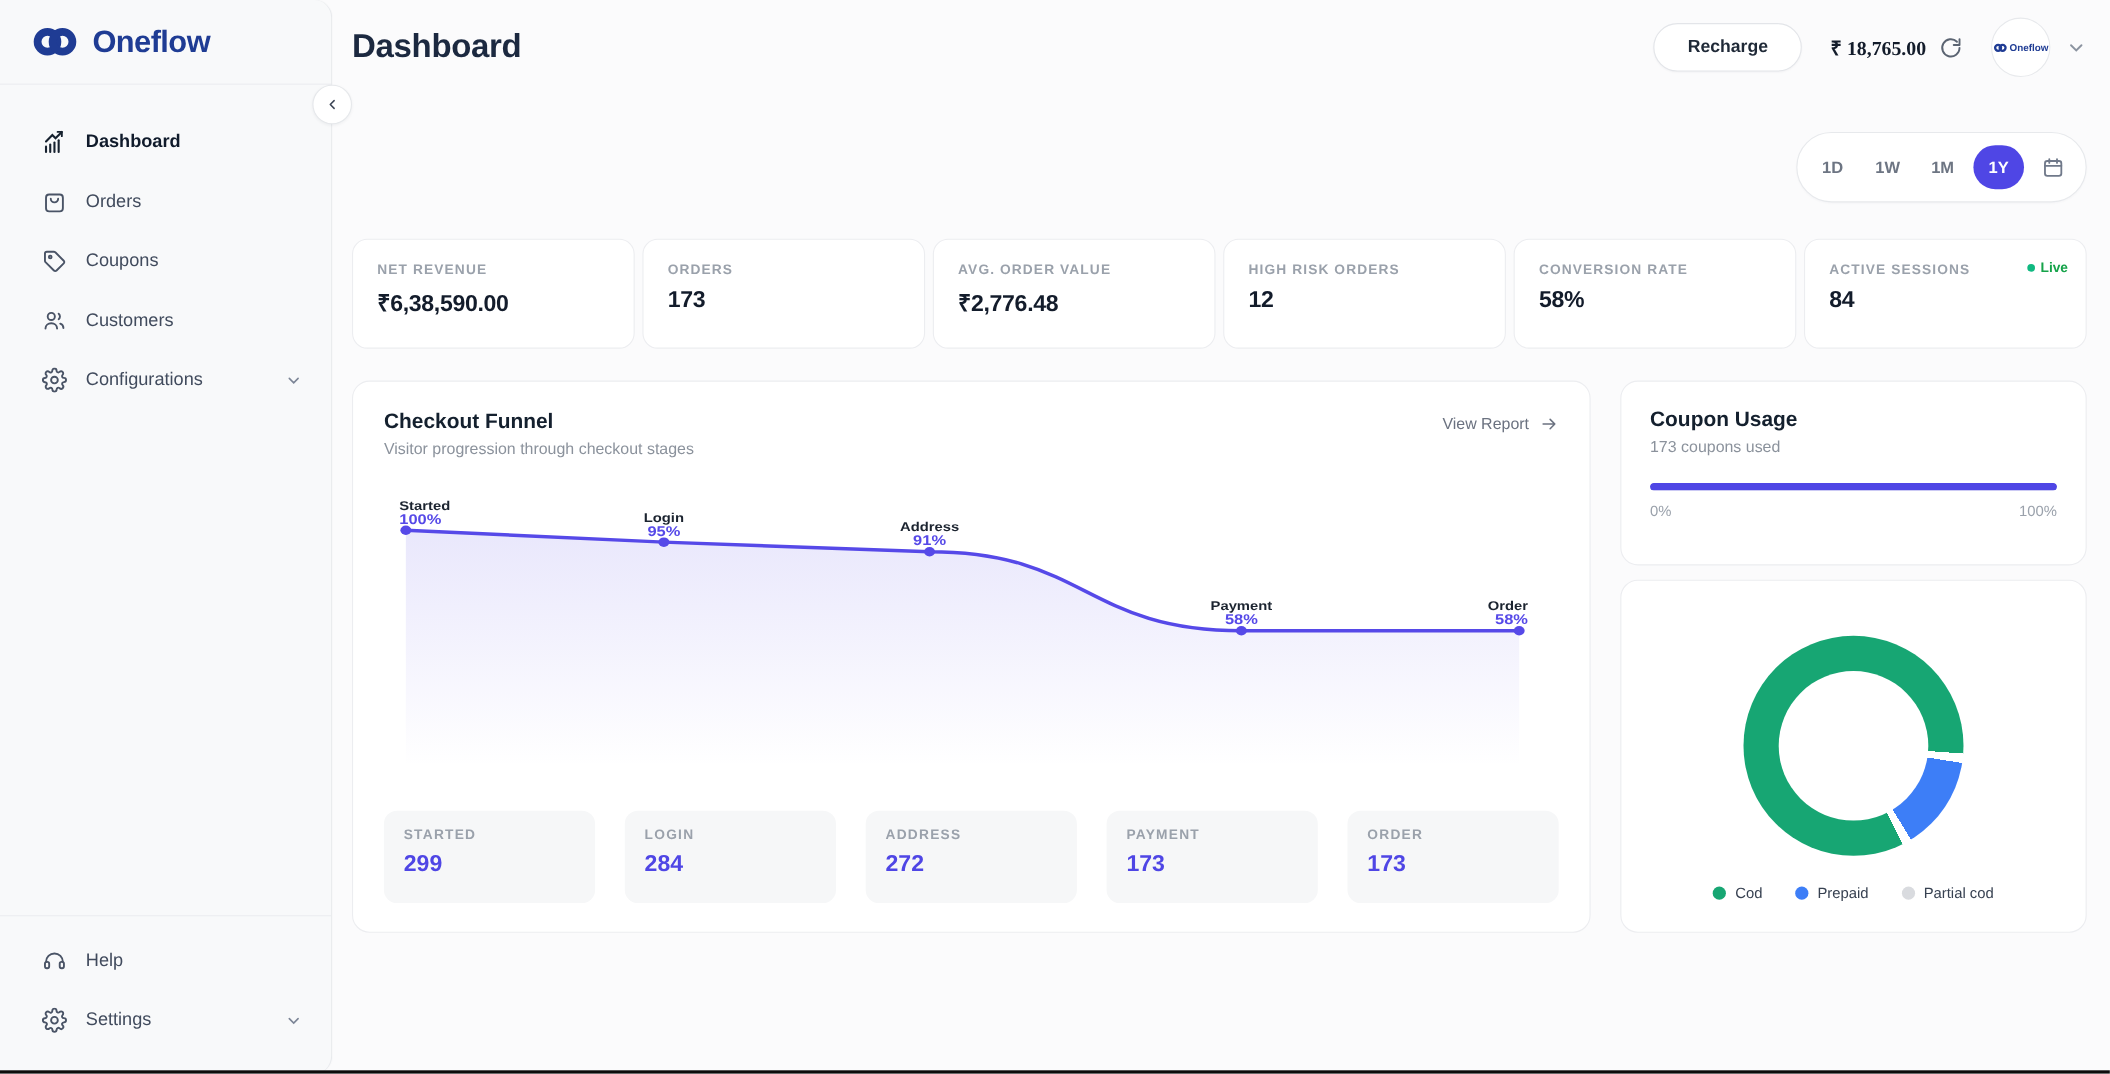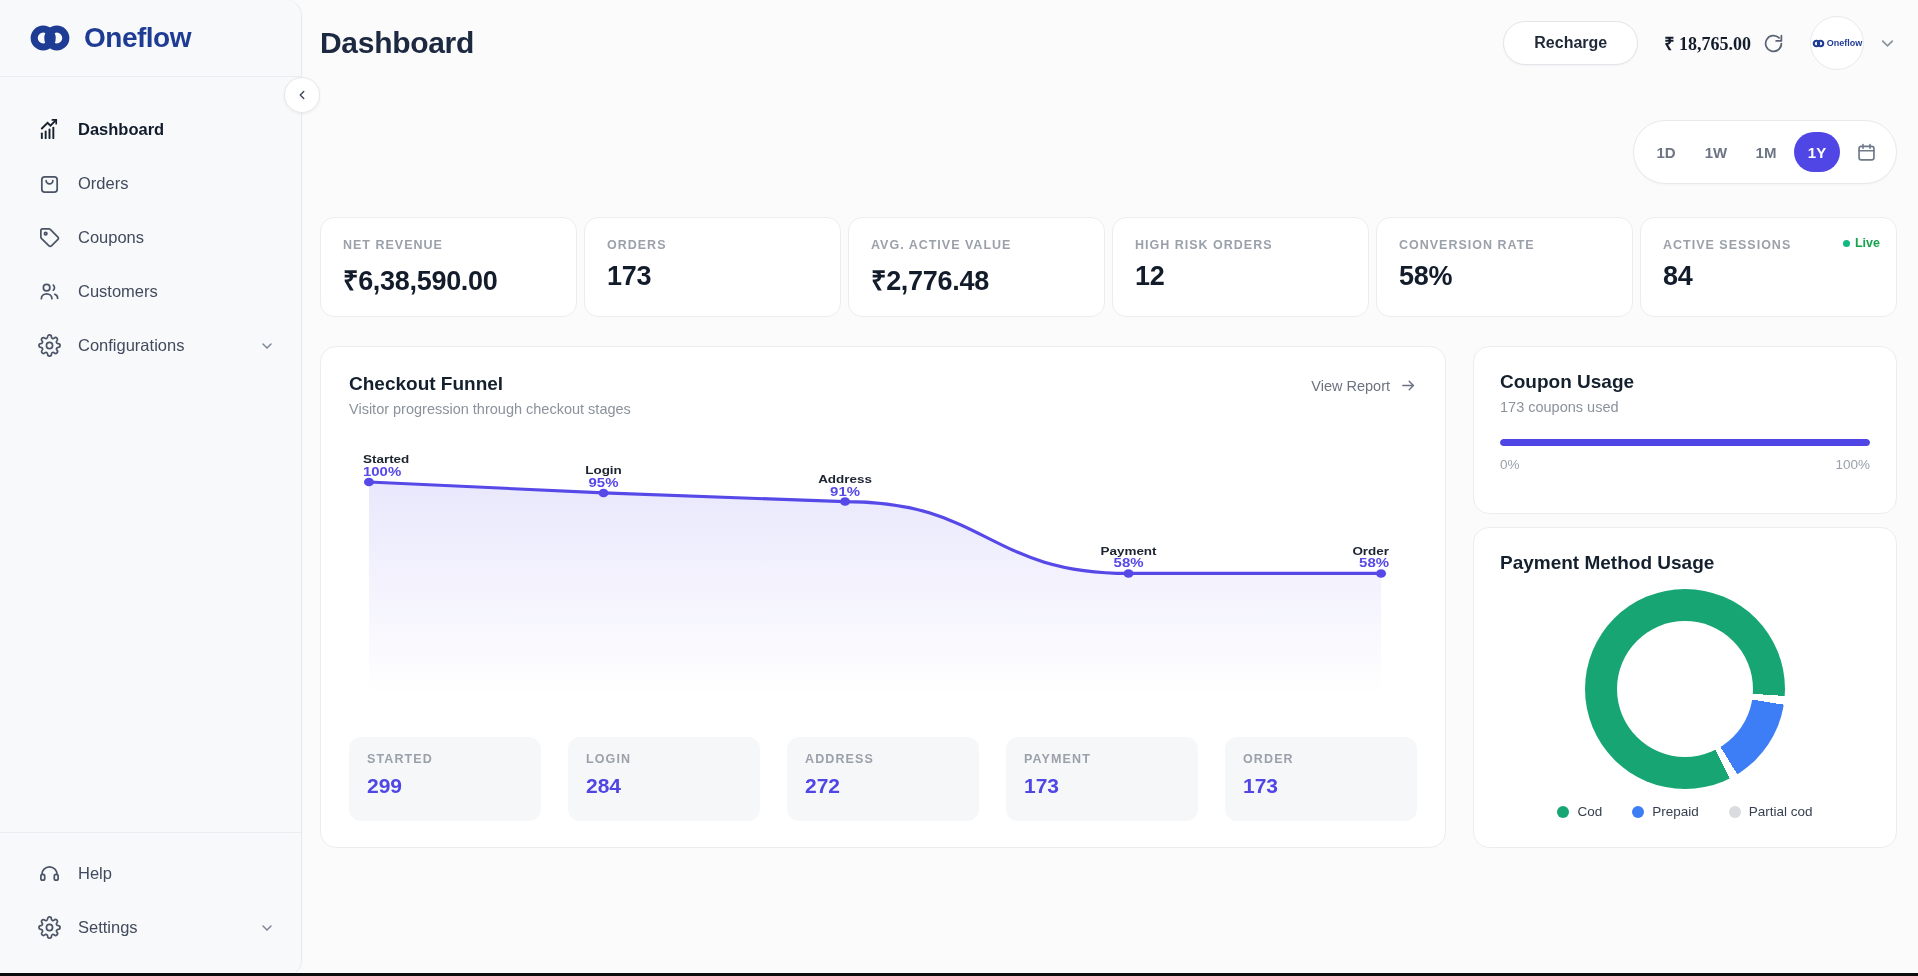--- a/index.html
+++ b/index.html
@@ -66,21 +66,21 @@
     font-size:15px; font-weight:700; color:#6d7583; cursor:pointer; padding:0 4px;
   }
   .range-item.active { background:#4f46e5; color:#fff; min-width:46px; }
   .range-cal { width:40px; height:40px; display:flex; align-items:center; justify-content:center; color:#70798a; cursor:pointer; }
   
   .stats-row { margin-top:33px; display:grid; grid-template-columns:repeat(6,1fr); gap:7px; }
   .stat-card {
     background:#fff; border:1px solid #ecedf0; border-radius:14px; padding:20px 22px; height:100px; position:relative;
   }
   .stat-label { font-size:12.5px; font-weight:700; color:#9aa1ab; letter-spacing:.08em; }
-  .stat-value { margin-top:9px; font-size:27px; font-weight:800; color:#131c2b; letter-spacing:-0.3px; }
+  .stat-value { margin-top:9px; font-size:21px; font-weight:800; color:#131c2b; letter-spacing:-0.3px; }
   .live-badge { position:absolute; top:18px; right:16px; display:flex; align-items:center; gap:5px; font-size:12.5px; font-weight:700; color:#16a34a; }
   .live-dot { width:7px; height:7px; border-radius:50%; background:#10b981; }
   
   .content-grid { margin-top:29px; display:flex; gap:27px; align-items:stretch; }
   .funnel-card {
     flex:1; background:#fff; border:1px solid #ecedf0; border-radius:16px; padding:26px 28px; height:502px;
     display:flex; flex-direction:column;
   }
   .card-head { display:flex; justify-content:space-between; align-items:flex-start; }
   .card-title { font-size:19px; font-weight:800; color:#14202e; }
@@ -268,21 +268,21 @@
   <div class="stats-row">
     <div class="stat-card">
       <div class="stat-label">NET REVENUE</div>
       <div class="stat-value">₹6,38,590.00</div>
     </div>
     <div class="stat-card">
       <div class="stat-label">ORDERS</div>
       <div class="stat-value">173</div>
     </div>
     <div class="stat-card">
-      <div class="stat-label">AVG. ACTIVE VALUE</div>
+      <div class="stat-label">AVG. ORDER VALUE</div>
       <div class="stat-value">₹2,776.48</div>
     </div>
     <div class="stat-card">
       <div class="stat-label">HIGH RISK ORDERS</div>
       <div class="stat-value">12</div>
     </div>
     <div class="stat-card">
       <div class="stat-label">CONVERSION RATE</div>
       <div class="stat-value">58%</div>
     </div>
@@ -369,21 +369,20 @@
         <div class="progress-track">
           <div class="progress-fill" id="coupon-fill" style="width: 100%;"></div>
         </div>
         <div class="progress-labels">
           <span>0%</span>
           <span>100%</span>
         </div>
       </section>
 
       <section class="payment-card">
-        <div class="card-title">Payment Method Usage</div>
         <div class="donut-wrap">
           <div class="donut" id="donut" style="background: conic-gradient(from 151deg, rgb(255, 255, 255) 0deg, rgb(255, 255, 255) 2.5deg, rgb(23, 166, 115) 2.5deg, rgb(23, 166, 115) 303.005deg, rgb(255, 255, 255) 303.005deg, rgb(255, 255, 255) 308.005deg, rgb(61, 126, 247) 308.005deg, rgb(61, 126, 247) 357.5deg, rgb(255, 255, 255) 357.5deg, rgb(255, 255, 255) 362.5deg);">
             <div class="donut-hole"></div>
           </div>
         </div>
         <div class="legend-row">
           <div class="legend-item">
             <span class="legend-dot" style="background: rgb(23, 166, 115);"></span>
             <span>Cod</span>
           </div>

